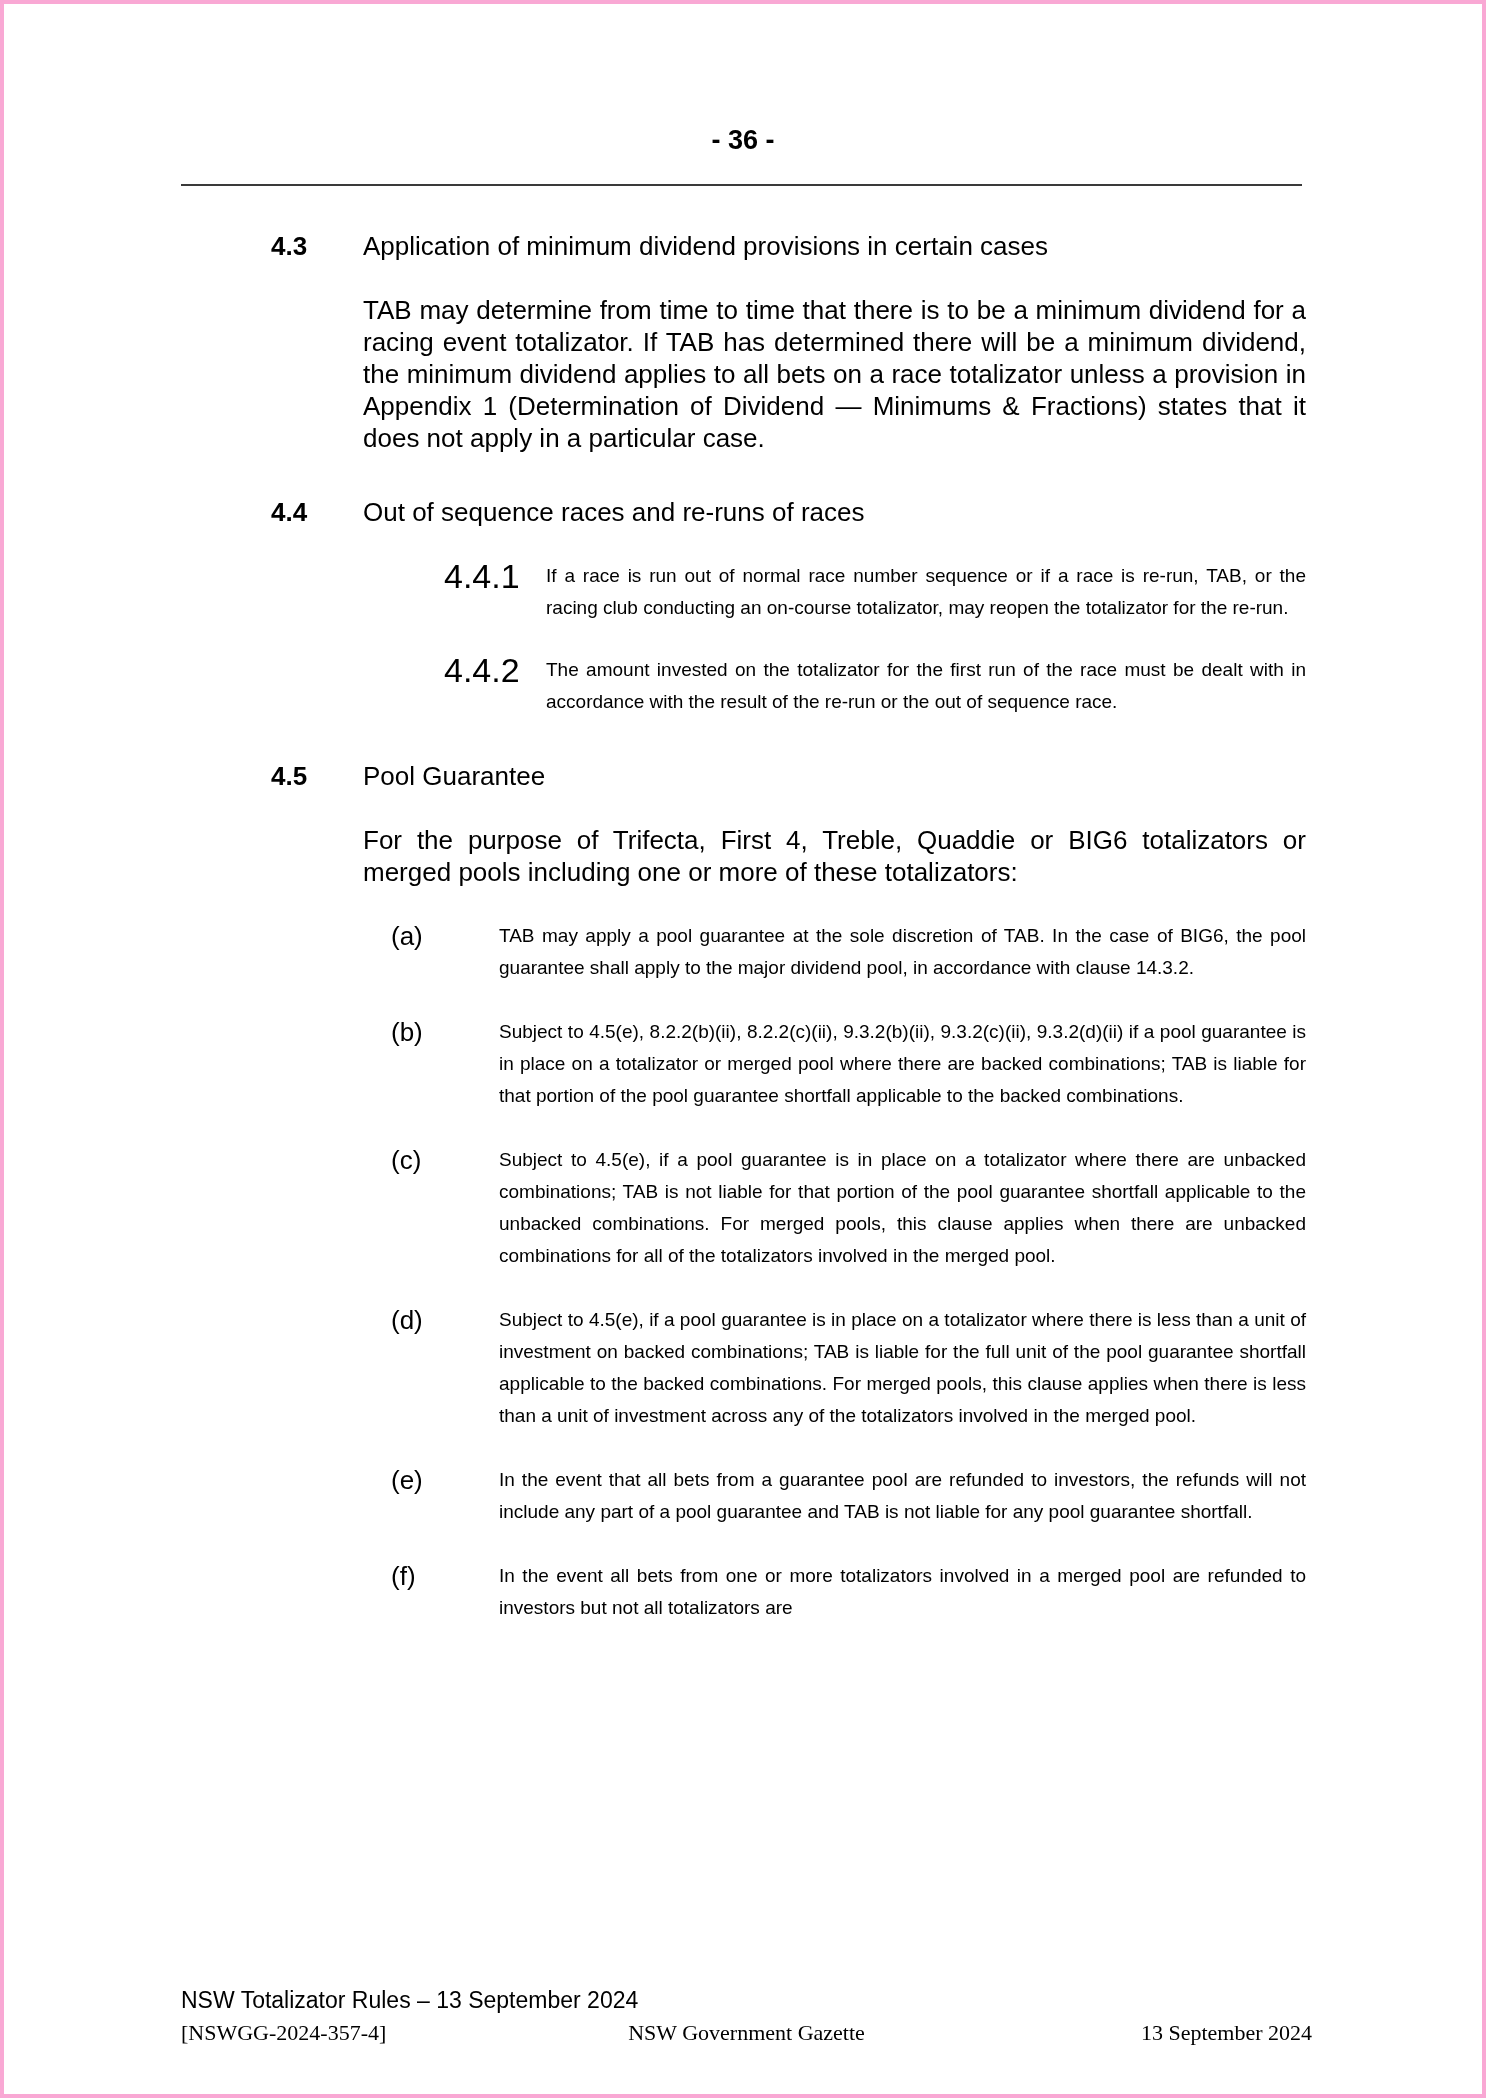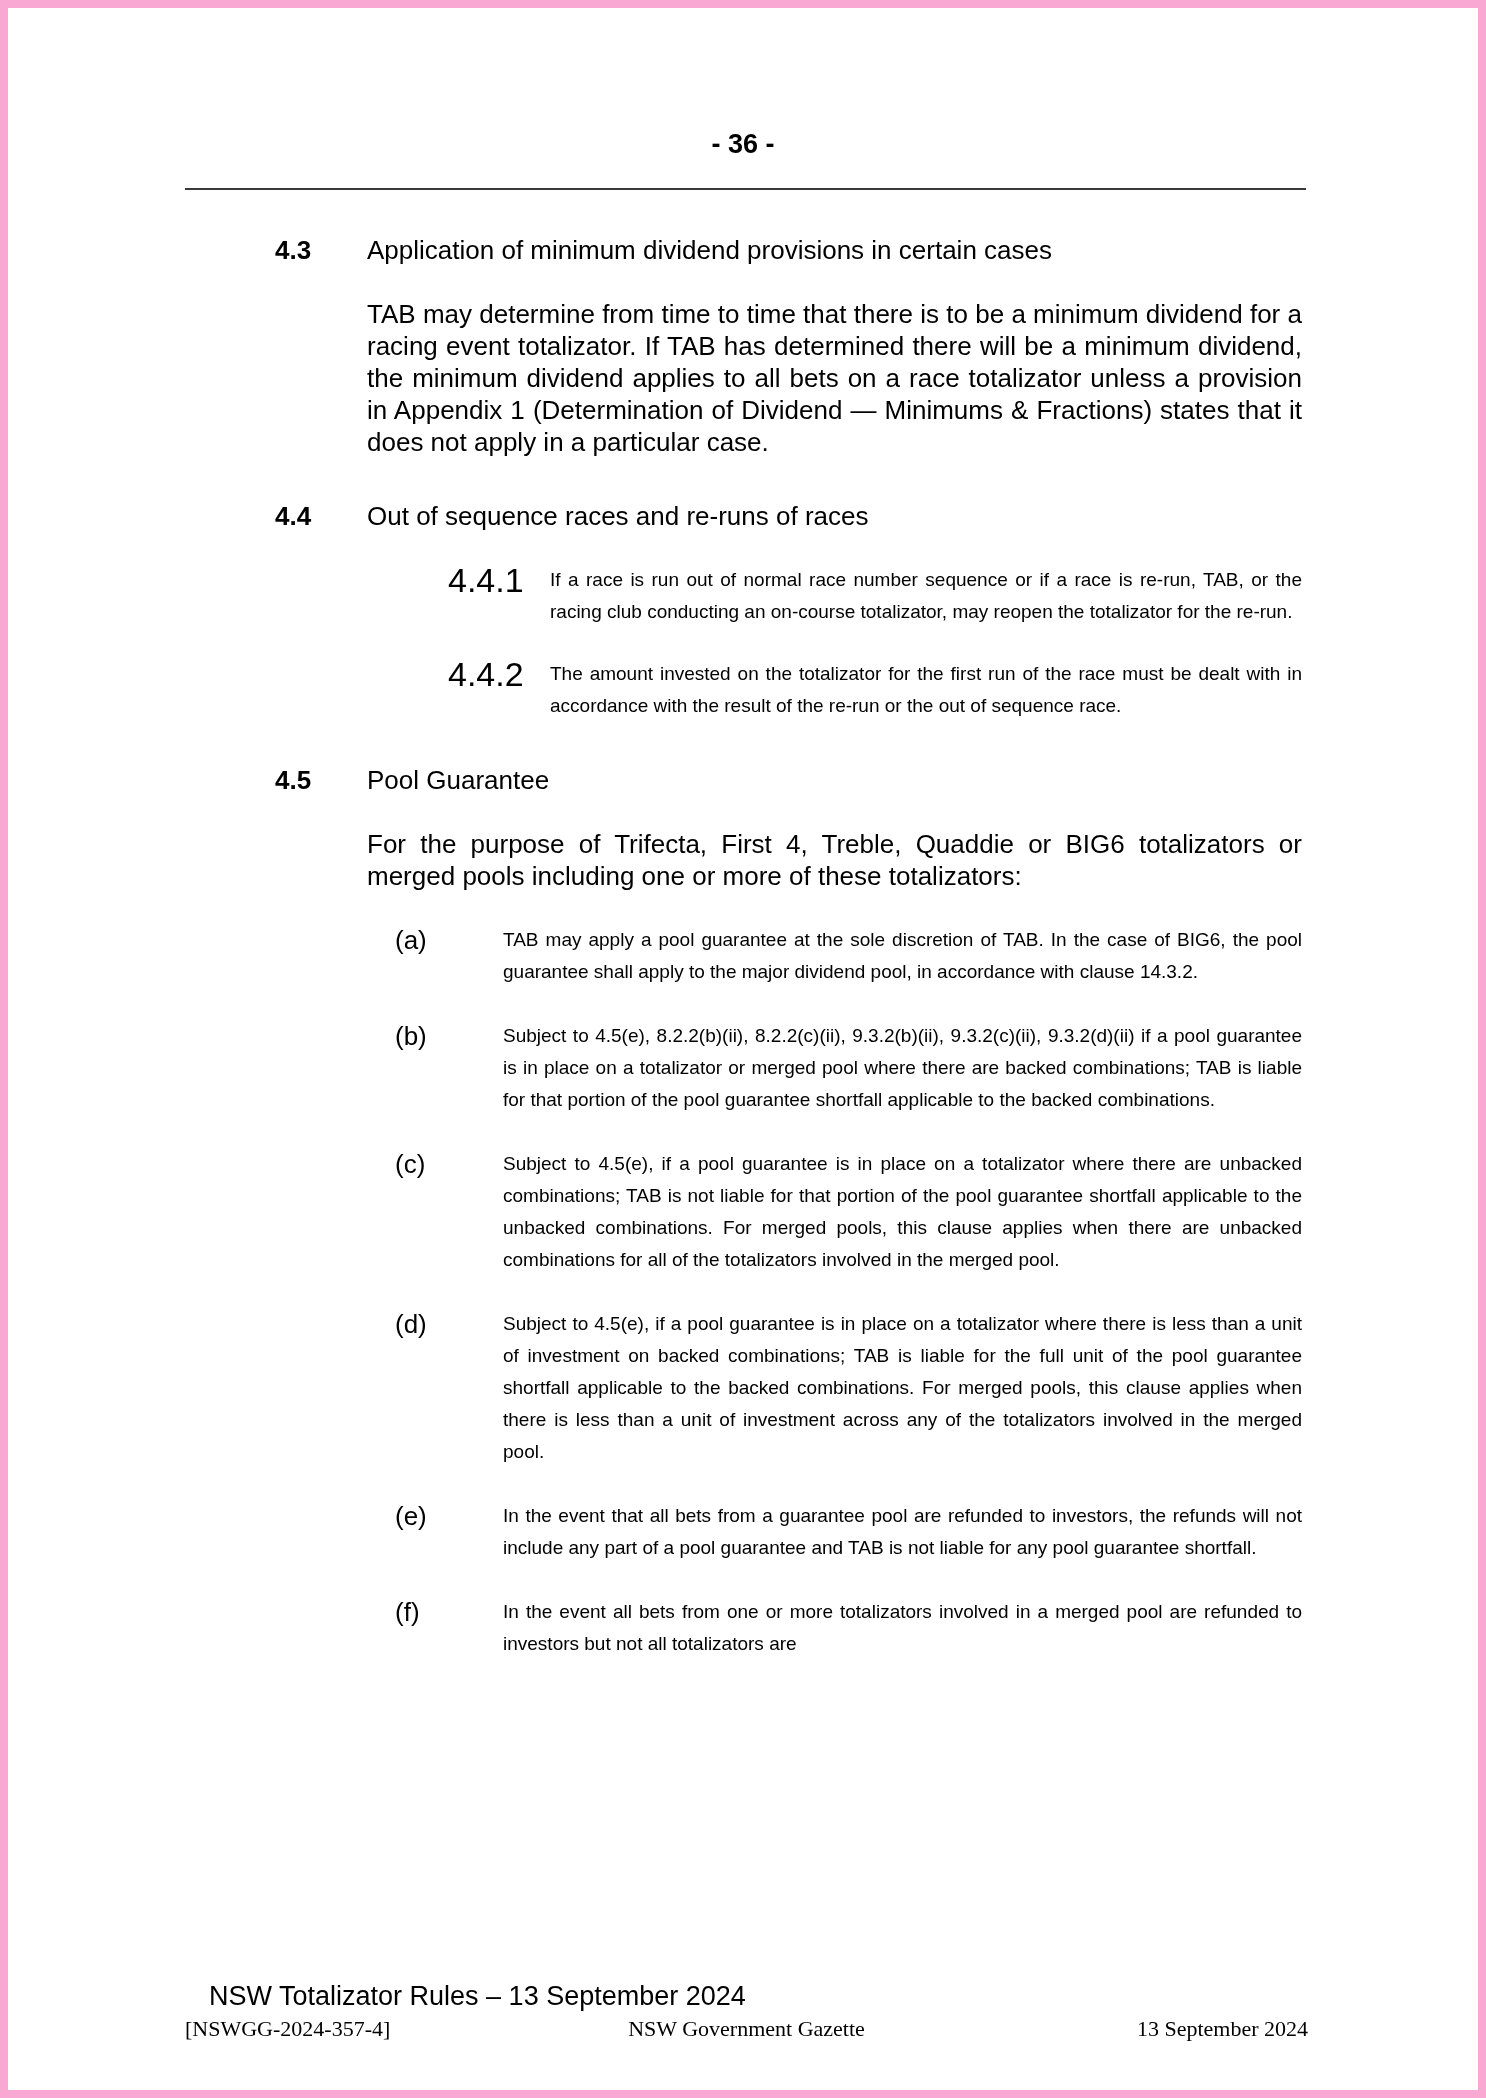--- a/index.html
+++ b/index.html
@@ -2,21 +2,21 @@
 <html><head>
 <meta charset="utf-8">
 <style>
   html, body { margin: 0; padding: 0; background: #1f1f1f; }
   .page {
     position: relative;
     width: 1486px;
     height: 2098px;
     box-sizing: border-box;
     background: #ffffff;
-    border: 8px solid #f9a8d4;
+    border: 4px solid #f9a8d4;
     font-family: "Liberation Sans", sans-serif;
     color: #000000;
     overflow: hidden;
   }
   .page-number {
     padding-top: 120px;
     text-align: center;
     font-size: 27px;
     font-weight: bold;
     line-height: 32px;
@@ -70,23 +70,22 @@
     grid-template-columns: 108px 1fr;
     margin-left: 28px;
     margin-bottom: 32px;
   }
   .item:last-child { margin-bottom: 0; }
   .item-label { font-size: 26px; line-height: 32px; }
   .doc-footer {
     position: absolute;
     left: 177px;
     bottom: 78px;
-    font-size: 27px;
+    font-size: 23px;
     line-height: 32px;
-    margin-left: 24px;
   }
   .gazette-footer {
     position: absolute;
     left: 177px;
     right: 170px;
     bottom: 48px;
     display: flex;
     justify-content: space-between;
     align-items: baseline;
     font-family: "Liberation Serif", serif;

